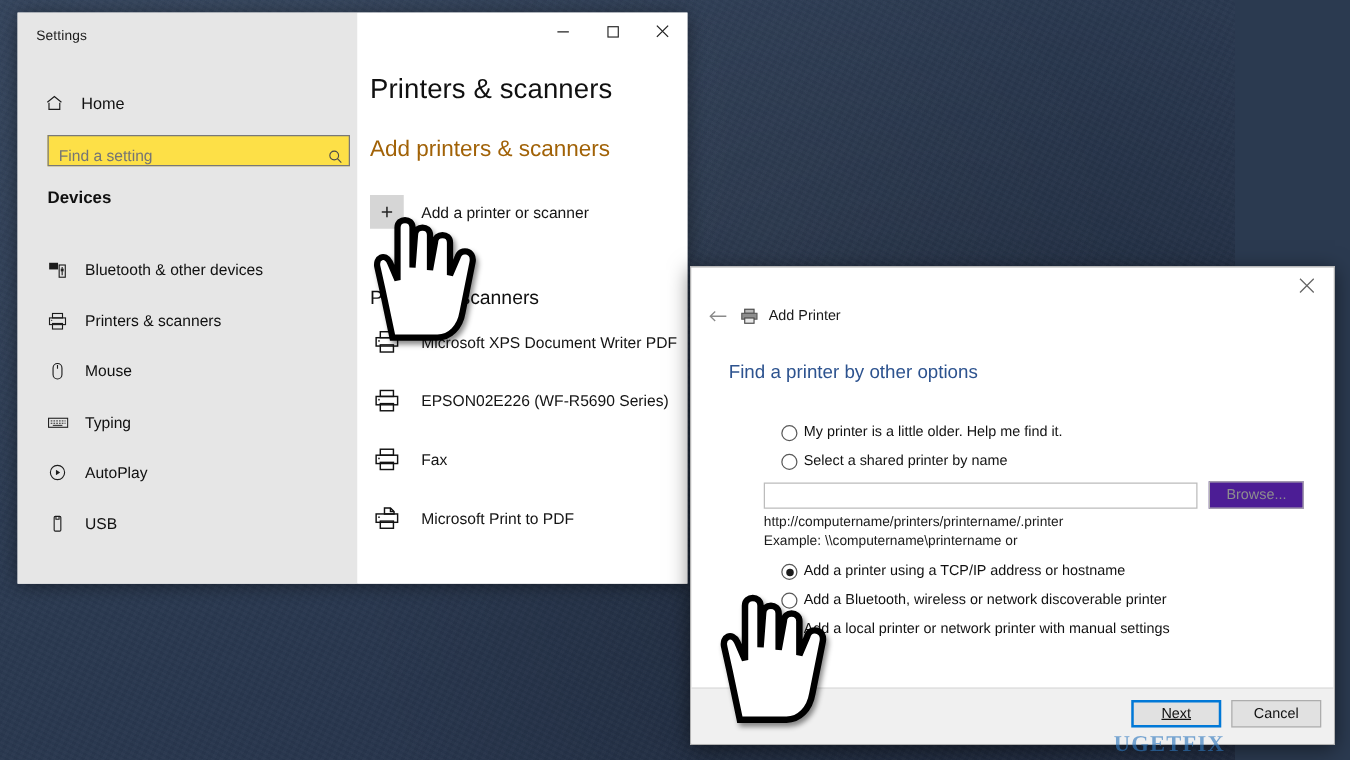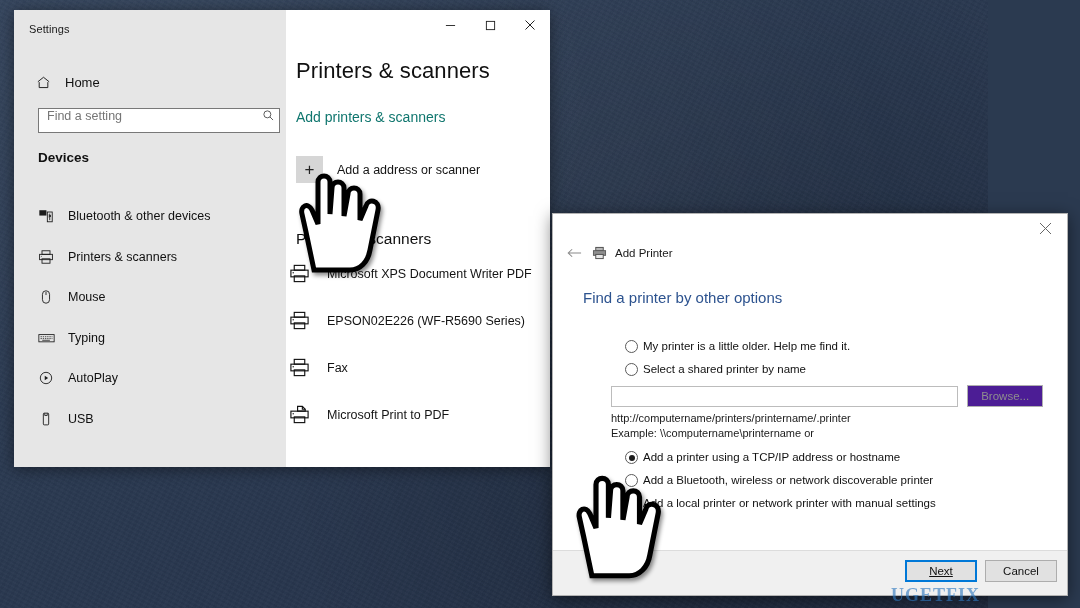--- a/index.html
+++ b/index.html
@@ -102,25 +102,25 @@
     font-size: 13px;
     color: #111;
     margin-left: 7px;
   }
   .search-box {
     position: absolute;
     left: 24px;
     top: 98px;
     width: 242px;
     height: 25px;
-    background: #ffffff;
+    background: #fde047;
     border: 1px solid #787878;
     box-sizing: border-box;
     display: flex;
-    align-items: flex-start;
+    align-items: flex-end;
   }
   .search-box input {
     border: none;
     outline: none;
     flex: 1;
     font-size: 12.5px;
     color: #6b6b6b;
     padding: 0 6px 0 8px;
     background: transparent;
     font-family: "Liberation Sans", sans-serif;
@@ -182,22 +182,22 @@
     top: 48px;
     font-size: 22px;
     color: #101010;
     font-weight: normal;
     letter-spacing: .1px;
   }
   .section-title {
     position: absolute;
     left: 10px;
     top: 99px;
-    font-size: 14px;
-    color: #0f766e;
+    font-size: 18px;
+    color: #a16207;
   }
   .add-row {
     position: absolute;
     left: 10px;
     top: 146px;
     display: flex;
     align-items: center;
   }
   .plus-tile {
     width: 27px;
@@ -225,20 +225,21 @@
   .printer-list {
     position: absolute;
     left: 0;
     top: 240px;
     width: 100%;
   }
   .printer-item {
     display: flex;
     align-items: center;
     height: 47px;
+    padding-left: 10px;
     box-sizing: border-box;
   }
   .printer-item .p-ico {
     width: 27px;
     flex: 0 0 27px;
     display: flex;
     align-items: center;
     justify-content: center;
     color: #111;
   }
@@ -566,21 +567,21 @@
               <path d="M1.5 1.5 10.5 10.5M10.5 1.5 1.5 10.5"></path>
             </svg>
         </button>
       </div>
 
       <div class="page-title">Printers &amp; scanners</div>
       <div class="section-title">Add printers &amp; scanners</div>
 
       <div class="add-row">
         <span class="plus-tile">+</span>
-        <span class="add-label">Add a address or scanner</span>
+        <span class="add-label">Add a printer or scanner</span>
       </div>
 
       <div class="printers-section-title">Printers &amp; scanners</div>
 
       <div class="printer-list">
         <div class="printer-item">
           <span class="p-ico">
             <svg width="21" height="21" viewBox="0 0 22 22" fill="none" stroke="#111" stroke-width="1.2">
               <rect x="5.5" y="2.5" width="11" height="5"></rect>
               <rect x="2" y="7.5" width="18" height="7"></rect>

